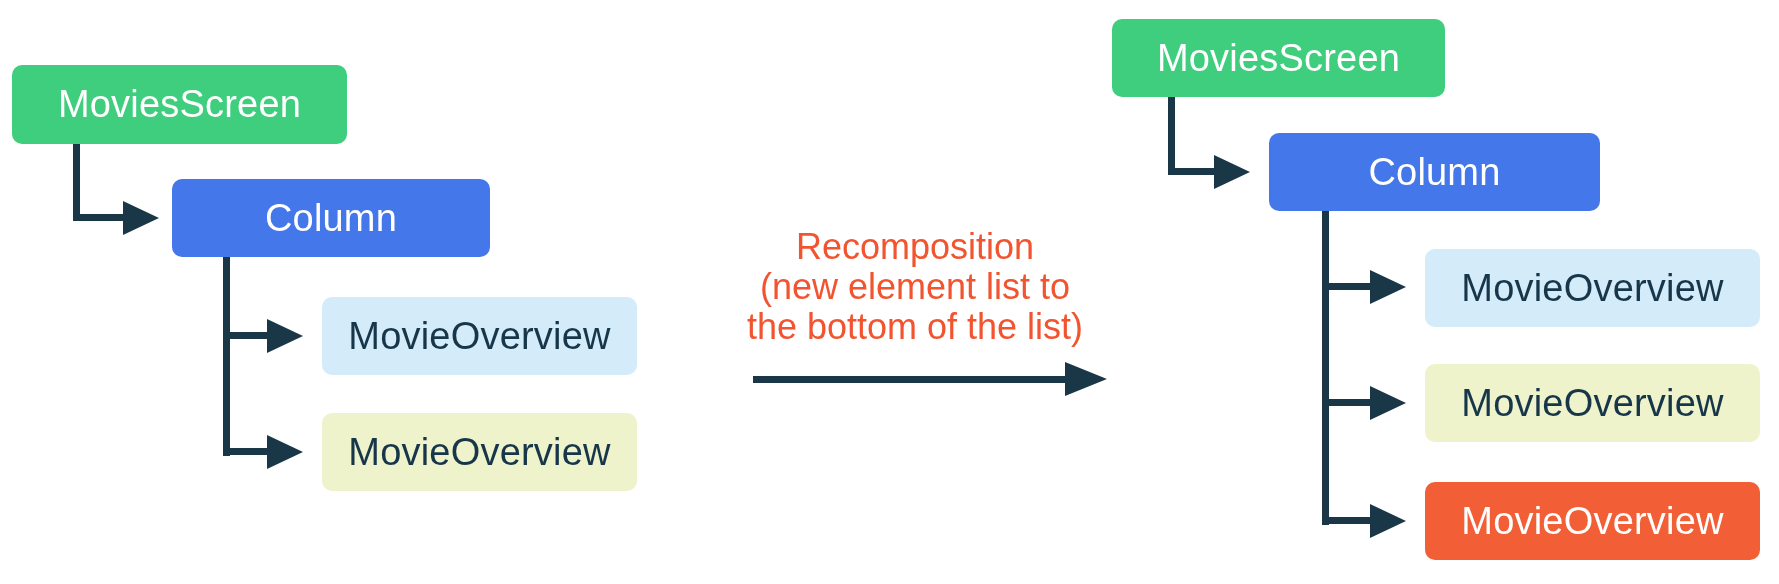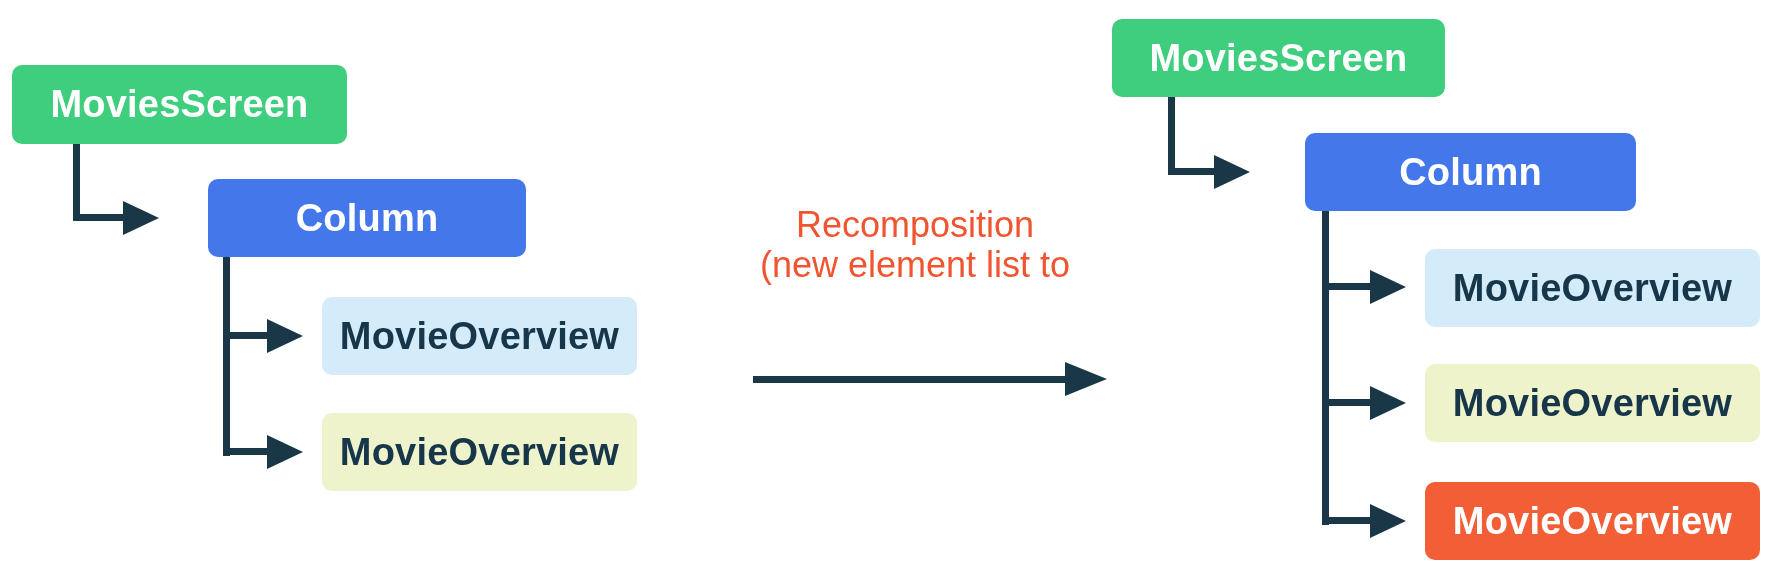--- a/index.html
+++ b/index.html
@@ -7,44 +7,44 @@
     position:relative;
     width:1779px;height:584px;
     background:var(--background,#fff);
     font-family:"Liberation Sans", sans-serif;
     overflow:hidden;
   }
   .node{
     position:absolute;
     display:flex;align-items:center;justify-content:center;
     border-radius:10px;
-    font-size:38px;font-weight:700;
+    font-size:38px;font-weight:400;
     letter-spacing:.2px;
     white-space:nowrap;
   }
   .node.green{background:var(--root-green);color:var(--label-on-dark);}
-  .node.blue{background:var(--column-blue);color:var(--label-on-dark);margin-left:36px;}
+  .node.blue{background:var(--column-blue);color:var(--label-on-dark);}
   .node.lightblue{background:var(--leaf-light-blue);color:var(--label-on-light);}
   .node.lightyellow{background:var(--leaf-light-yellow);color:var(--label-on-light);}
   .node.orange{background:var(--leaf-orange);color:var(--label-on-dark);}
   .line{position:absolute;background:var(--connector-navy);}
   .arrowhead{
     position:absolute;width:0;height:0;
     border-top:17px solid transparent;
     border-bottom:17px solid transparent;
     border-left:36px solid var(--connector-navy);
   }
   .arrowhead.big{
     border-top:17px solid transparent;
     border-bottom:17px solid transparent;
     border-left:42px solid var(--connector-navy);
   }
   .annotation{
     position:absolute;
-    left:640px;top:205px;width:550px;
+    left:640px;top:227px;width:550px;
     text-align:center;
     color:var(--annotation-orange);
     font-size:36px;line-height:40px;font-weight:500;
   }
 </style>
 </head>
 <body>
 
 <div class="canvas">
 
@@ -62,20 +62,21 @@
   <div class="arrowhead" style="left:267px;top:319px;"></div>
   <div class="node lightblue" style="left:322px;top:297px;width:315px;height:78px;">MovieOverview</div>
 
   <div class="line" style="left:223px;top:448px;width:44px;height:7px;"></div>
   <div class="arrowhead" style="left:267px;top:435px;"></div>
   <div class="node lightyellow" style="left:322px;top:413px;width:315px;height:78px;">MovieOverview</div>
 
   <div class="annotation">
     <div>Recomposition</div>
     <div>(new element list to</div>
+    <div>the bottom of the list)</div>
   </div>
   <div class="line" style="left:753px;top:376px;width:312px;height:7px;"></div>
   <div class="arrowhead big" style="left:1065px;top:362px;"></div>
 
   <div class="node green" style="left:1112px;top:19px;width:333px;height:78px;">MoviesScreen</div>
 
   <div class="line" style="left:1168px;top:97px;width:7px;height:75px;"></div>
   <div class="line" style="left:1168px;top:168px;width:46px;height:7px;"></div>
   <div class="arrowhead" style="left:1214px;top:155px;"></div>
 

